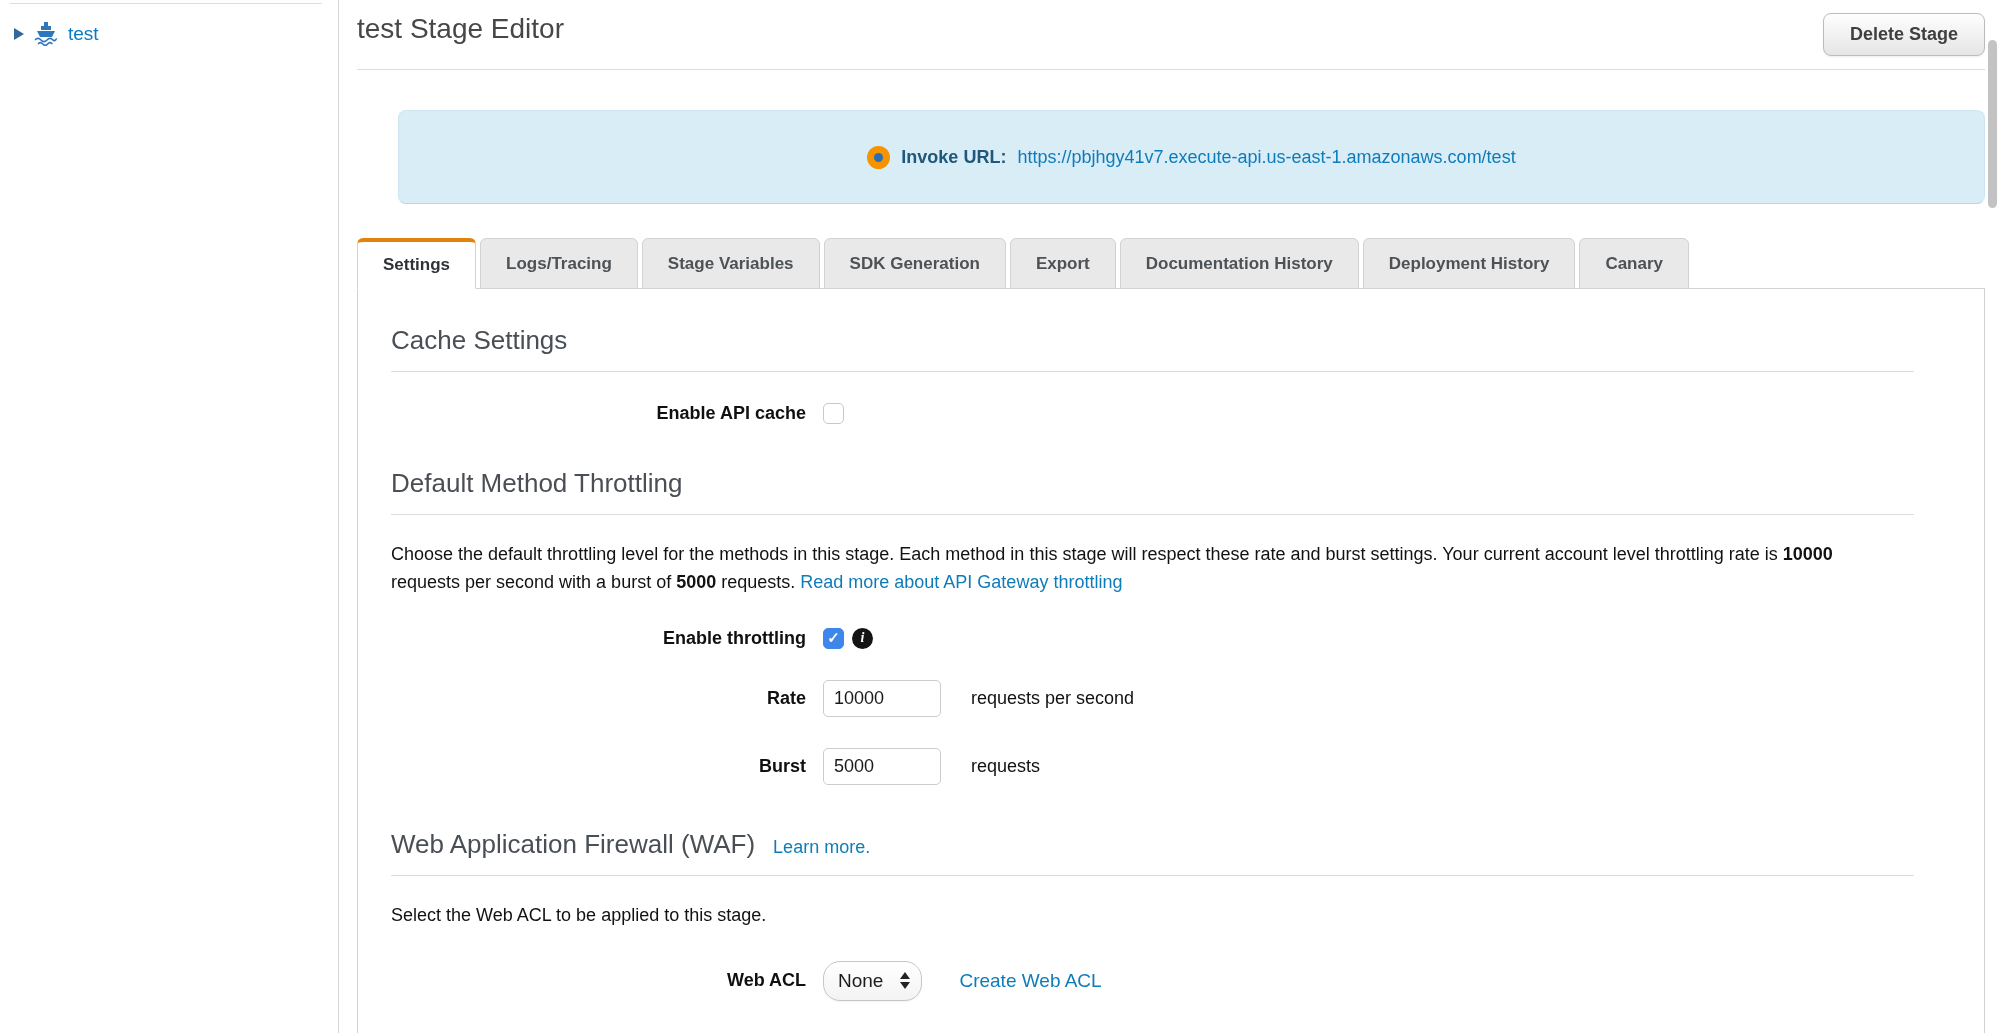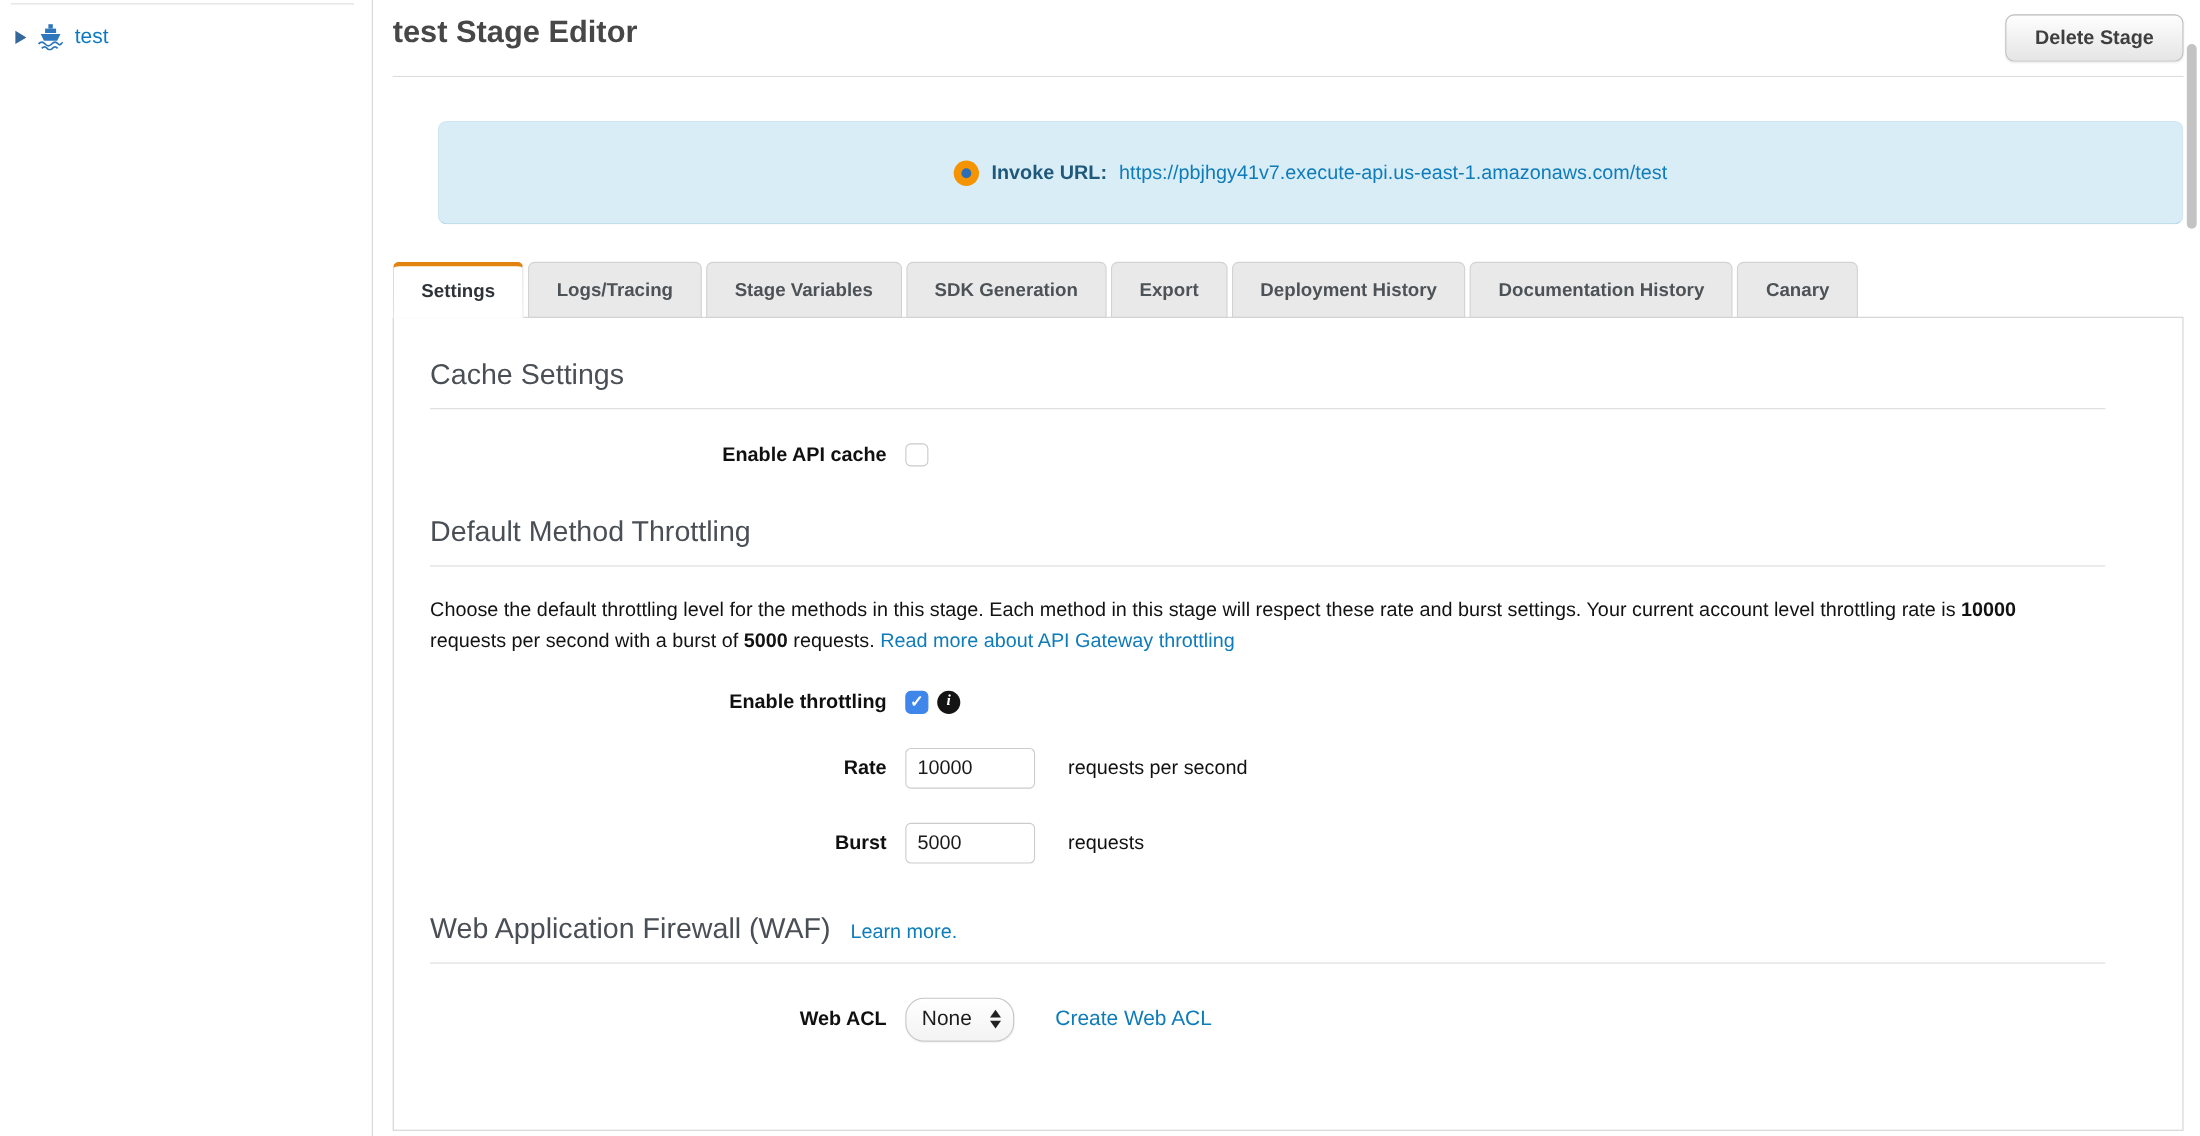--- a/index.html
+++ b/index.html
@@ -25,21 +25,21 @@
     text-shadow: 0 -1px 0 rgba(0,0,0,.25);
   }
   .sidebar-divider { border-top: 1px solid #ddd; margin: 3px 16px 0 10px; }
   .tree-item { display:flex; align-items:center; gap: 9px; padding: 17px 0 0 14px; cursor:pointer; }
   .tree-arrow { width:0; height:0; border-left: 10px solid #34679a; border-top: 6px solid transparent; border-bottom: 6px solid transparent; }
   .tree-label { font-size: 19px; color:#0b7ac0; }
 
   
   .main { flex:1; padding: 0 15px 0 18px; position: relative; }
   .page-header { display:flex; justify-content:space-between; align-items:flex-start; padding-top: 13px; }
-  h1 { margin:0; font-size: 28px; font-weight: 700; color:#474747; }
+  h1 { margin:0; font-size: 28px; font-weight: 400; color:#474747; }
   .btn-delete {
     background: linear-gradient(#fefefe, #e5e5e5);
     border: 1px solid #bcbcbc; border-radius: 8px;
     padding: 10px 26px; font-size: 18px; font-weight: bold; color:#3f3f3f;
     font-family: inherit; cursor: pointer; box-shadow: 0 1px 2px rgba(0,0,0,.08);
   }
   .header-divider { border-bottom: 1px solid #dcdcdc; margin-top: 13px; }
 
   .invoke-banner {
     margin-top: 40px; height: 94px;
@@ -142,22 +142,22 @@
     <span class="banner-label">Invoke URL:</span>
     <a class="banner-link" href="#">https://pbjhgy41v7.execute-api.us-east-1.amazonaws.com/test</a>
   </div>
 
   <div class="tabs">
     <div class="tab active">Settings</div>
     <div class="tab">Logs/Tracing</div>
     <div class="tab">Stage Variables</div>
     <div class="tab">SDK Generation</div>
     <div class="tab">Export</div>
+    <div class="tab">Documentation History</div>
     <div class="tab">Deployment History</div>
-    <div class="tab">Documentation History</div>
     <div class="tab">Canary</div>
   </div>
 
   <div class="panel">
 
     <h2>Cache Settings</h2>
     <div class="rule"></div>
 
     <div class="form-row">
       <label class="form-label">Enable API cache</label>
@@ -192,20 +192,21 @@
       <input class="txt" type="text" value="5000" style="">
       <span class="suffix">requests</span>
     </div>
 
     <div class="heading-row mt">
       <h2>Web Application Firewall (WAF)</h2>
       <a class="learn-more" href="#">Learn more.</a>
     </div>
     <div class="rule"></div>
 
+    <p class="desc">Select the Web ACL to be applied to this stage.</p>
 
     <div class="form-row">
       <label class="form-label">Web ACL</label>
       <div class="select">
         <span class="select-value">None</span>
         <span class="select-arrows">
             <i class="up"></i>
             <i class="down"></i>
           </span>
       </div>

